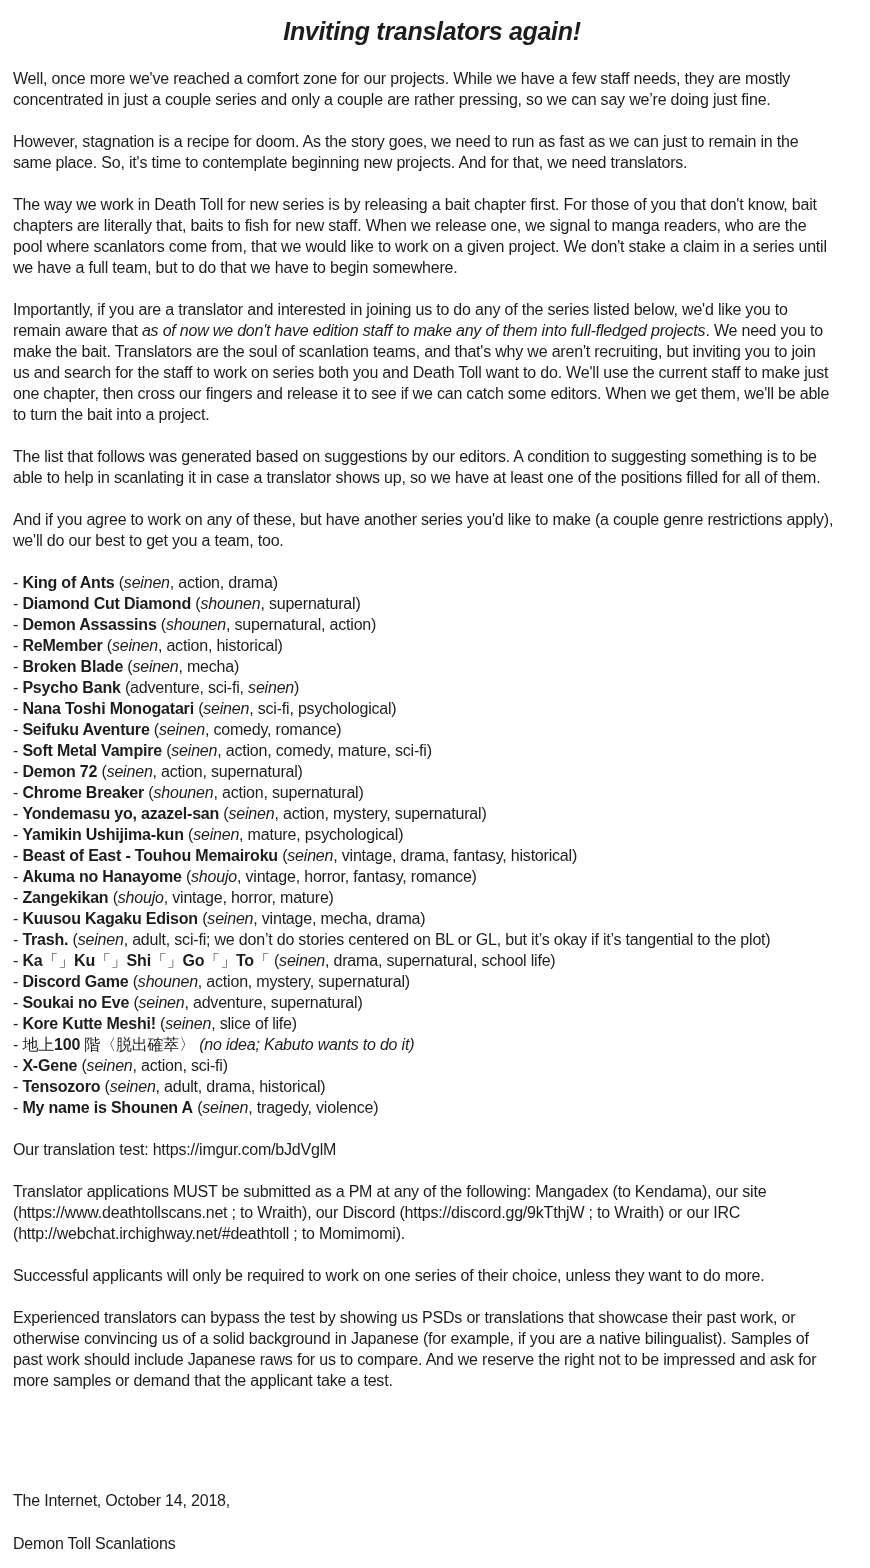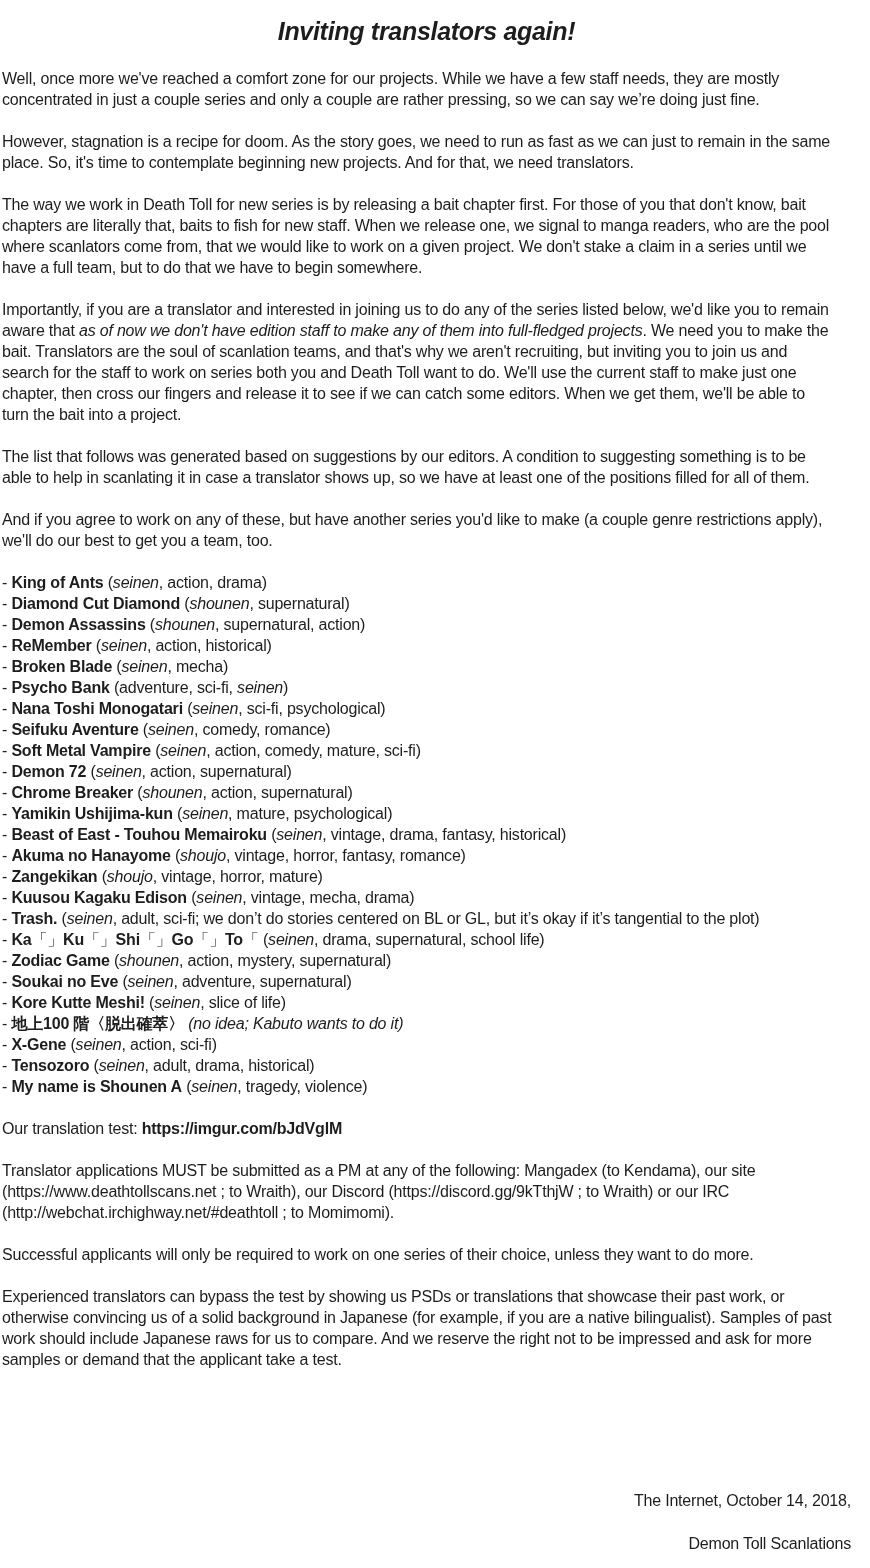--- a/index.html
+++ b/index.html
@@ -4,21 +4,21 @@
 <style>
   html, body {
     margin: 0;
     padding: 0;
     background: #ffffff;
   }
   .page {
     width: 870px;
     height: 1568px;
     box-sizing: border-box;
-    padding: 10px 19px 10px 2px;
+    padding: 10px 19px 10px 13px;
     background: #ffffff;
     color: #1d1d1d;
     font-family: "Liberation Sans", sans-serif;
     font-size: 16px;
     line-height: 21px;
     letter-spacing: -0.2px;
     display: flex;
     flex-direction: column;
     overflow: hidden;
   }
@@ -37,25 +37,24 @@
   .series-list {
     margin: 0 0 21px 0;
   }
   .series-item {
     white-space: nowrap;
   }
   .test-line {
     margin: 0 0 21px 0;
   }
   span.i  { font-style: italic; }
-  span.b  { font-weight: bold; }
+  span.b  { font-weight: normal; }
   span.bi { font-weight: bold; }
   .signature {
     margin-top: auto;
-    text-align: right;
     padding-bottom: 2px;
   }
   .sig-dateline { margin: 0 0 21px 0; }
   .sig-name, .sig-group { margin: 0; line-height: 24px; }
 </style>
 </head>
 <body>
 
 <div class="page">
 
@@ -75,28 +74,29 @@
       <div class="series-item"><span>- </span><span class="bi">Diamond Cut Diamond</span><span> (</span><span class="i">shounen</span><span>, supernatural)</span></div>
       <div class="series-item"><span>- </span><span class="bi">Demon Assassins</span><span> (</span><span class="i">shounen</span><span>, supernatural, action)</span></div>
       <div class="series-item"><span>- </span><span class="bi">ReMember</span><span> (</span><span class="i">seinen</span><span>, action, historical)</span></div>
       <div class="series-item"><span>- </span><span class="bi">Broken Blade</span><span> (</span><span class="i">seinen</span><span>, mecha)</span></div>
       <div class="series-item"><span>- </span><span class="bi">Psycho Bank</span><span> (adventure, sci-fi, </span><span class="i">seinen</span><span>)</span></div>
       <div class="series-item"><span>- </span><span class="bi">Nana Toshi Monogatari</span><span> (</span><span class="i">seinen</span><span>, sci-fi, psychological)</span></div>
       <div class="series-item"><span>- </span><span class="bi">Seifuku Aventure</span><span> (</span><span class="i">seinen</span><span>, comedy, romance)</span></div>
       <div class="series-item"><span>- </span><span class="bi">Soft Metal Vampire</span><span> (</span><span class="i">seinen</span><span>, action, comedy, mature, sci-fi)</span></div>
       <div class="series-item"><span>- </span><span class="bi">Demon 72</span><span> (</span><span class="i">seinen</span><span>, action, supernatural)</span></div>
       <div class="series-item"><span>- </span><span class="bi">Chrome Breaker</span><span> (</span><span class="i">shounen</span><span>, action, supernatural)</span></div>
+      <div class="series-item"><span>- </span><span class="bi">Yondemasu yo, azazel-san</span><span> (</span><span class="i">seinen</span><span>, action, mystery, supernatural)</span></div>
       <div class="series-item"><span>- </span><span class="bi">Yamikin Ushijima-kun</span><span> (</span><span class="i">seinen</span><span>, mature, psychological)</span></div>
       <div class="series-item"><span>- </span><span class="bi">Beast of East - Touhou Memairoku</span><span> (</span><span class="i">seinen</span><span>, vintage, drama, fantasy, historical)</span></div>
       <div class="series-item"><span>- </span><span class="bi">Akuma no Hanayome</span><span> (</span><span class="i">shoujo</span><span>, vintage, horror, fantasy, romance)</span></div>
       <div class="series-item"><span>- </span><span class="bi">Zangekikan</span><span> (</span><span class="i">shoujo</span><span>, vintage, horror, mature)</span></div>
       <div class="series-item"><span>- </span><span class="bi">Kuusou Kagaku Edison</span><span> (</span><span class="i">seinen</span><span>, vintage, mecha, drama)</span></div>
       <div class="series-item"><span>- </span><span class="bi">Trash.</span><span> (</span><span class="i">seinen</span><span>, adult, sci-fi; we don’t do stories centered on BL or GL, but it’s okay if it’s tangential to the plot)</span></div>
       <div class="series-item"><span>- </span><span class="bi">Ka</span><span>「」</span><span class="bi">Ku</span><span>「」</span><span class="bi">Shi</span><span>「」</span><span class="bi">Go</span><span>「」</span><span class="bi">To</span><span>「 (</span><span class="i">seinen</span><span>, drama, supernatural, school life)</span></div>
-      <div class="series-item"><span>- </span><span class="bi">Zodiac Game</span><span> (</span><span class="i">shounen</span><span>, action, mystery, supernatural)</span></div>
+      <div class="series-item"><span>- </span><span class="bi">Discord Game</span><span> (</span><span class="i">shounen</span><span>, action, mystery, supernatural)</span></div>
       <div class="series-item"><span>- </span><span class="bi">Soukai no Eve</span><span> (</span><span class="i">seinen</span><span>, adventure, supernatural)</span></div>
       <div class="series-item"><span>- </span><span class="bi">Kore Kutte Meshi!</span><span> (</span><span class="i">seinen</span><span>, slice of life)</span></div>
       <div class="series-item"><span>- </span><span class="b">地上</span><span class="bi">100</span><span class="b"> 階〈脱出確萃〉</span><span> </span><span class="i">(no idea; Kabuto wants to do it)</span></div>
       <div class="series-item"><span>- </span><span class="bi">X-Gene</span><span> (</span><span class="i">seinen</span><span>, action, sci-fi)</span></div>
       <div class="series-item"><span>- </span><span class="bi">Tensozoro</span><span> (</span><span class="i">seinen</span><span>, adult, drama, historical)</span></div>
       <div class="series-item"><span>- </span><span class="bi">My name is Shounen A</span><span> (</span><span class="i">seinen</span><span>, tragedy, violence)</span></div>
     </div>
 
   <p class="test-line"><span>Our translation test: </span><span class="b">https://imgur.com/bJdVglM</span></p>
 

